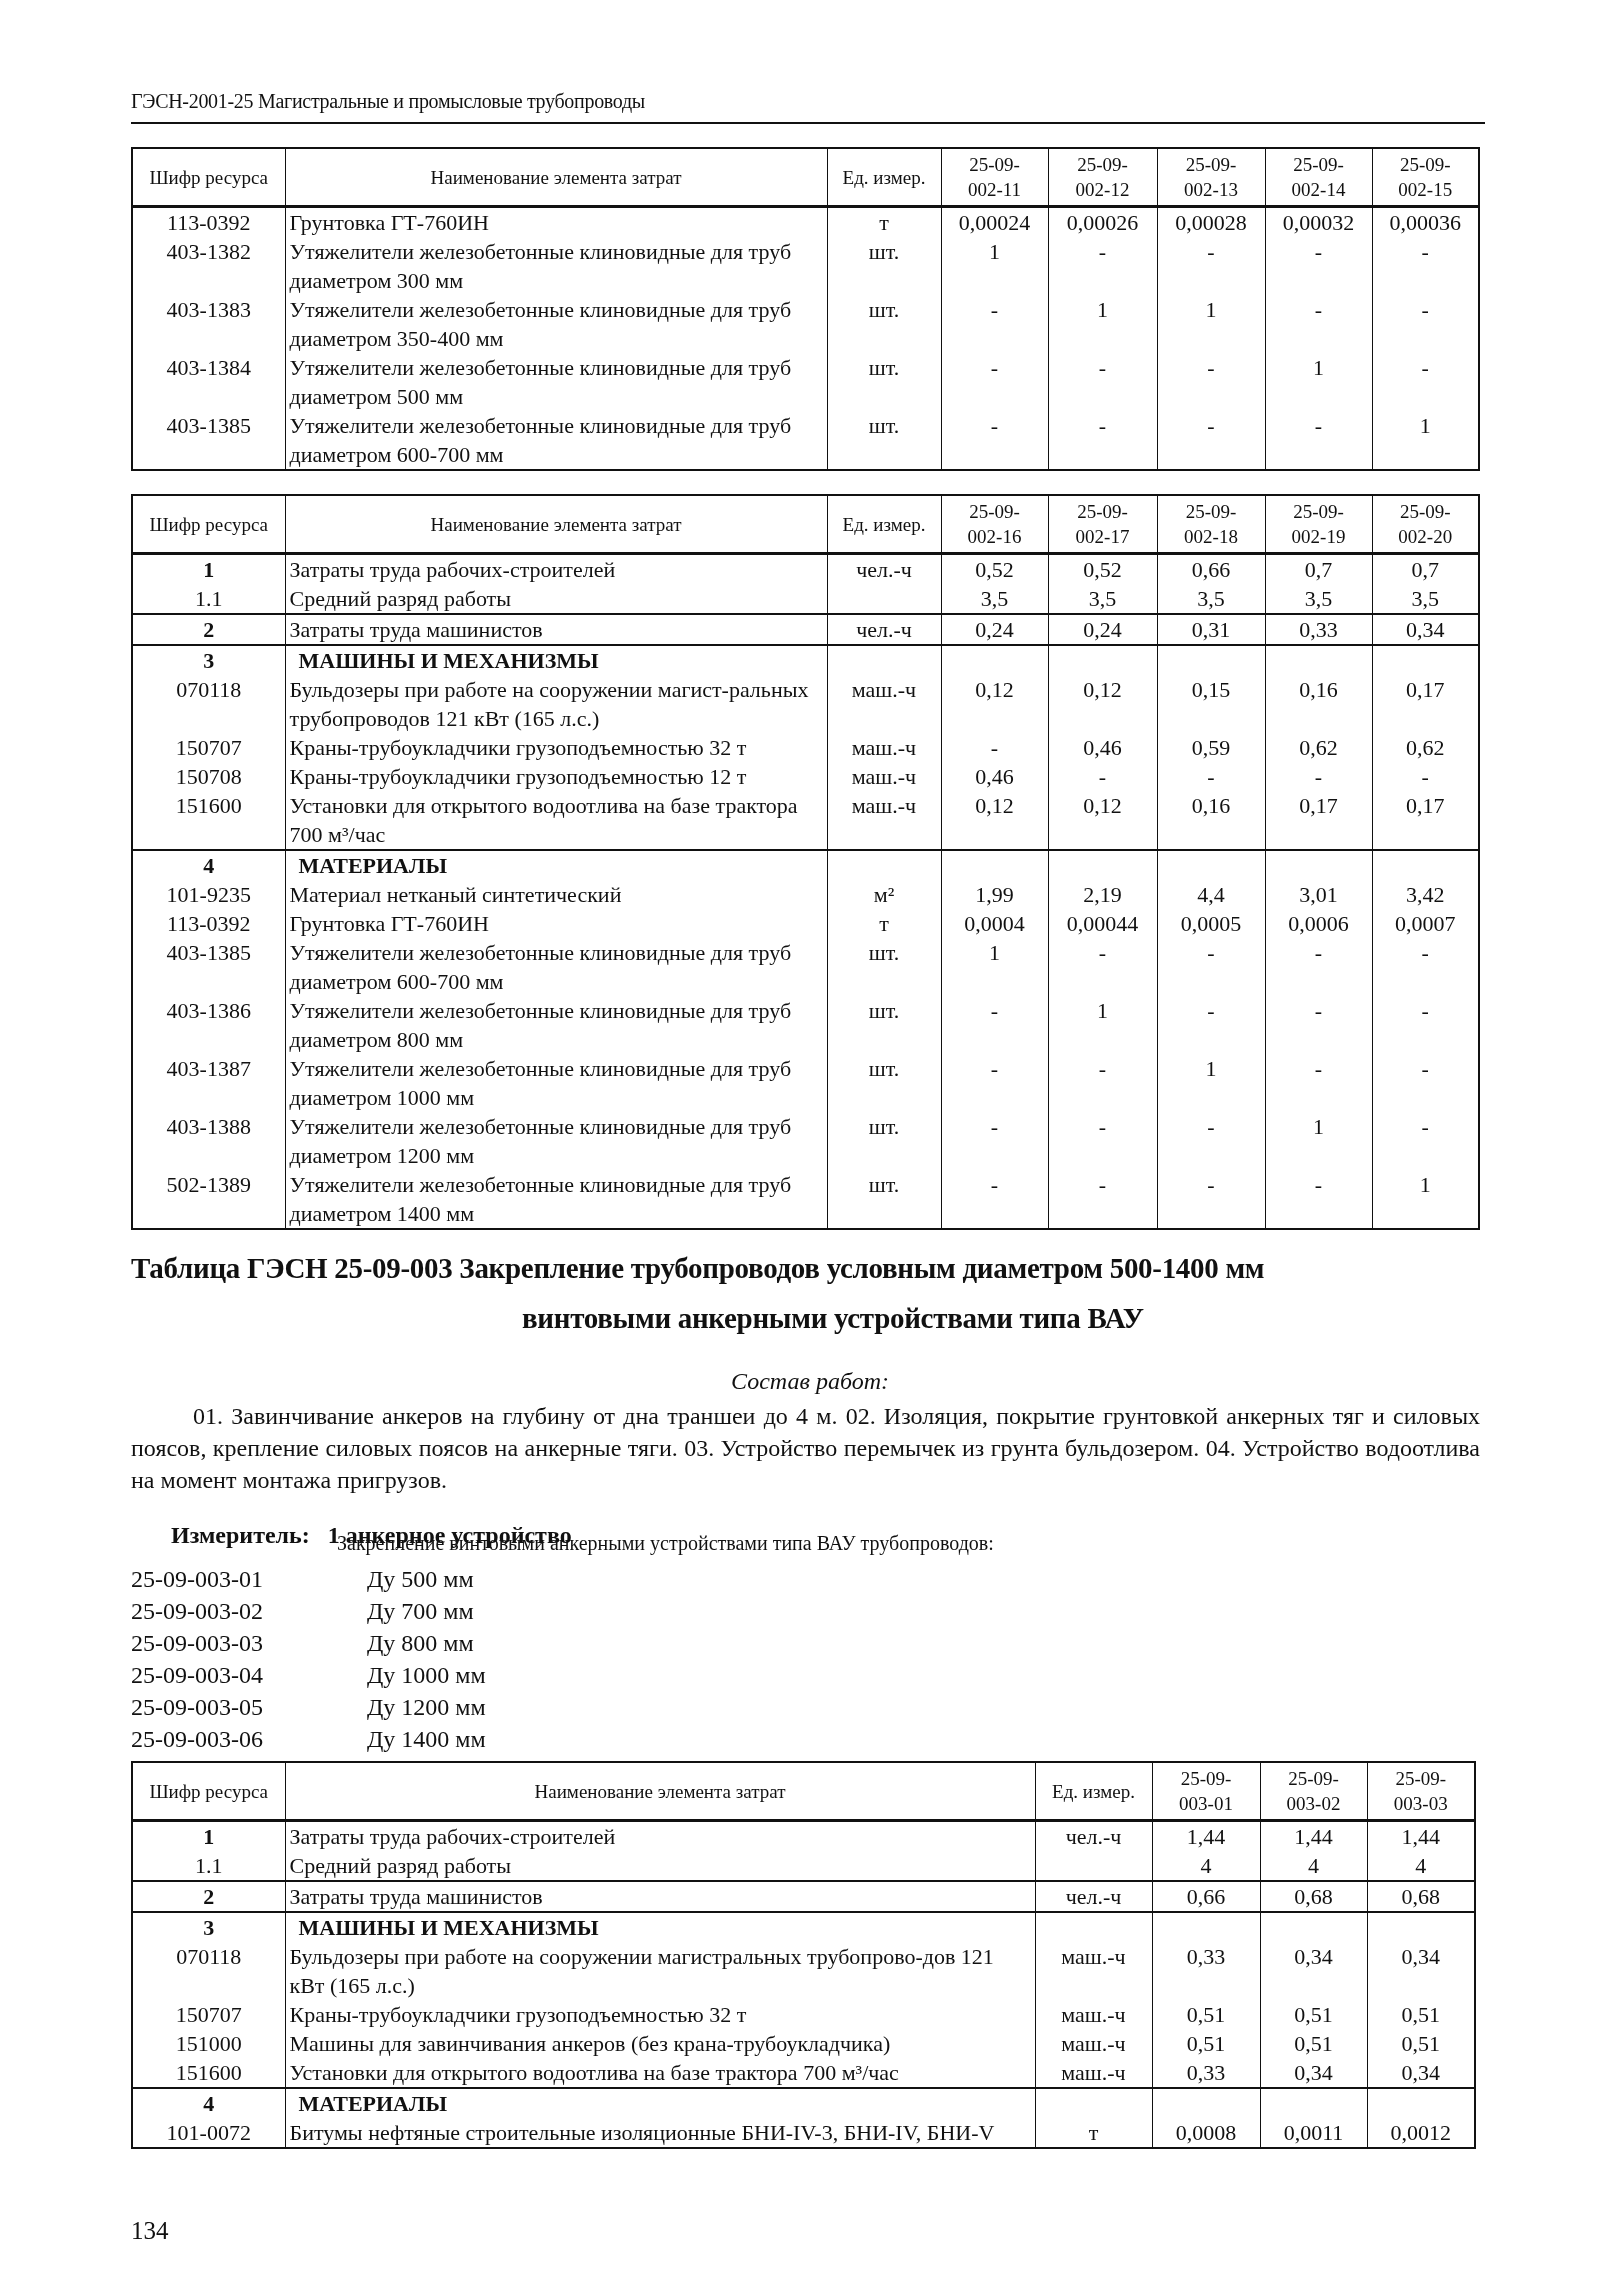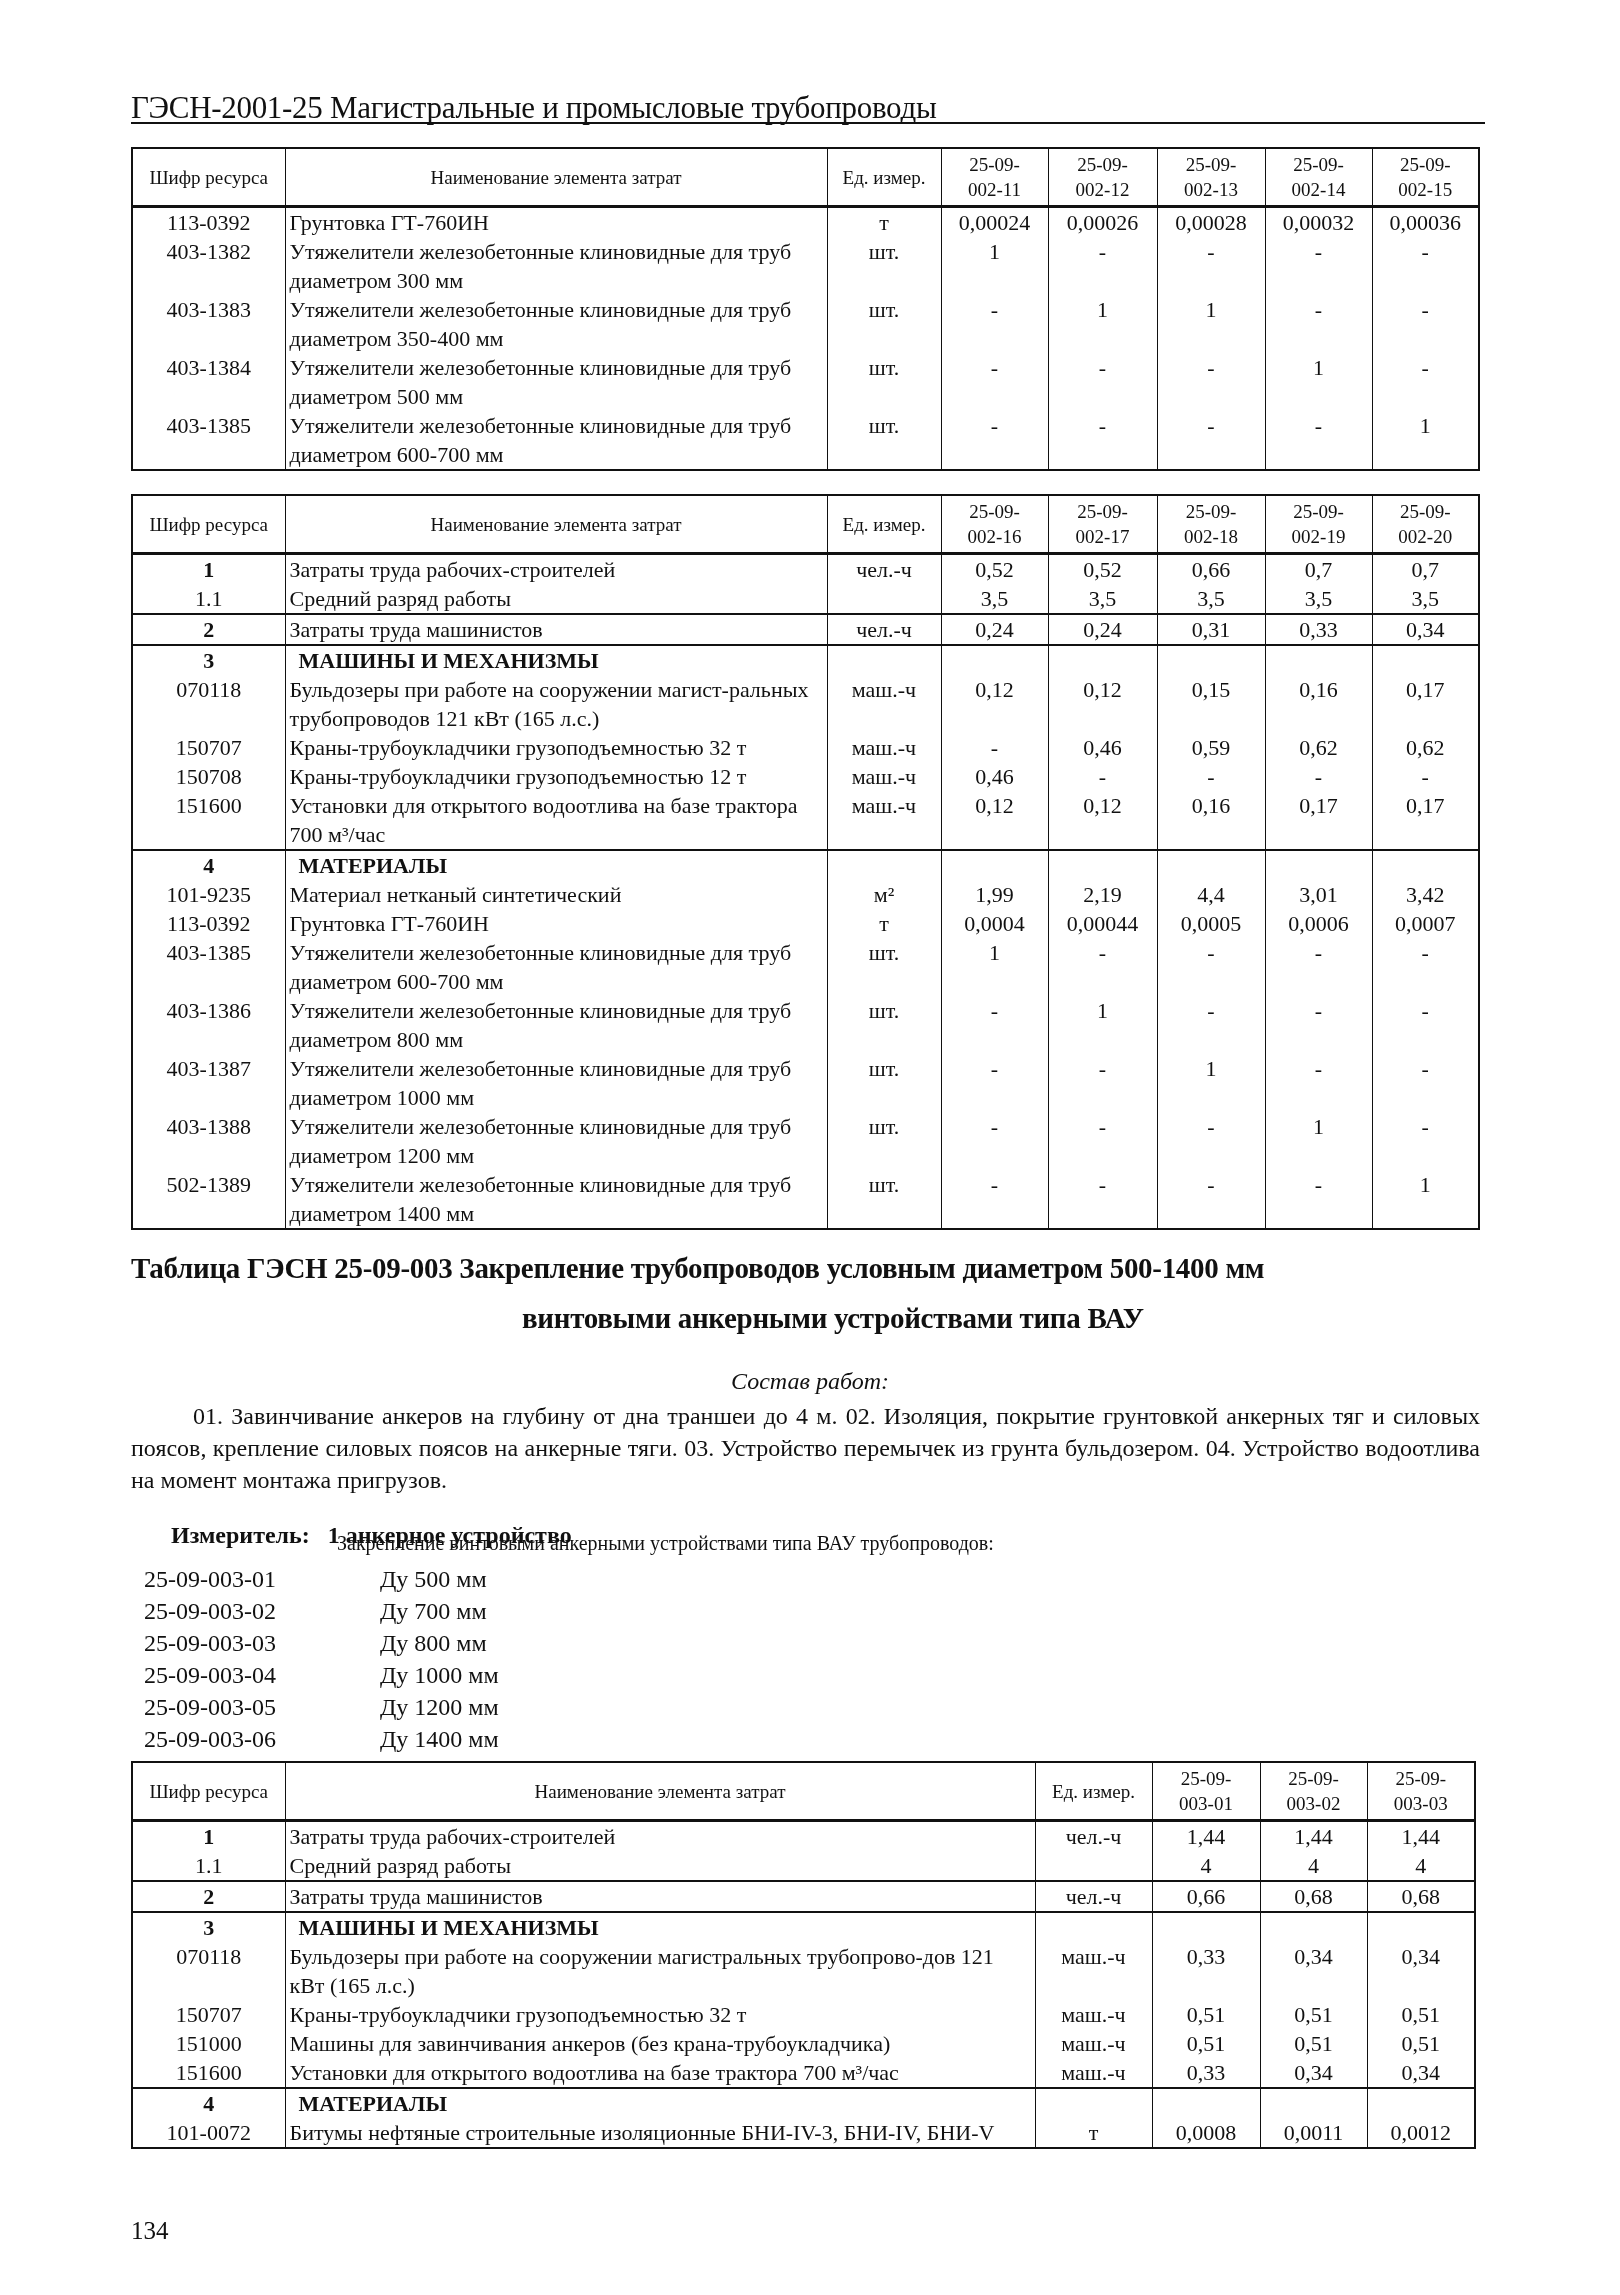--- a/index.html
+++ b/index.html
@@ -1,19 +1,19 @@
 <!DOCTYPE html>
 <html style="font-size:8px"><head>
 <meta charset="utf-8">
 <style>
   html, body { margin: 0; padding: 0; background: #ffffff; }
   body { width: 1620px; height: 2295px; position: relative; overflow: hidden;
          font-family: "Liberation Serif", "DejaVu Serif", serif; color: #111; }
   .abs { position: absolute; }
-  .run-head { left: 131px; top: 90px; font-size: 31px; letter-spacing: -0.3px; white-space: nowrap; }
+  .run-head { left: 131px; top: 90px; font-size: 20px; letter-spacing: -0.3px; white-space: nowrap; }
   .run-rule { left: 131px; top: 122px; width: 1354px; height: 2px; background: #111; }
 
   table.gt { position: absolute; border-collapse: collapse; table-layout: fixed; font-size: 22px; line-height: 29px; }
   table.gt td, table.gt th { border-left: 1.5px solid #111; border-right: 1.5px solid #111; padding: 0 4px; vertical-align: top; font-weight: normal; }
   table.gt { border: 2.5px solid #111; }
   table.gt thead th { border-bottom: 3px solid #111; vertical-align: middle; text-align: center; font-size: 19px; line-height: 25px; padding: 3px 2px; }
   table.gt tr.grp-end td { border-bottom: 2px solid #111; }
   td.code { text-align: center; }
   td.code.bold { font-weight: bold; }
   td.name { text-align: left; padding-left: 7px; }
@@ -21,21 +21,21 @@
   td.unit { text-align: center; }
   td.val { text-align: center; padding: 0 1px; }
 
   .title { left: 131px; width: 1354px; font-weight: bold; font-size: 29px; line-height: 50px; white-space: nowrap; letter-spacing: -0.3px; }
   .title .l2 { display: block; padding-left: 391px; }
   .subhead { left: 0; width: 1620px; top: 1368px; text-align: center; font-style: italic; font-size: 24px; }
   .para { left: 131px; width: 1349px; top: 1400px; font-size: 24px; line-height: 32px; text-align: justify; text-indent: 62px; }
   .measure { left: 171px; top: 1500px; font-size: 24px; font-weight: bold; white-space: nowrap; margin-top: 22px; }
   .measure span.v { margin-left: 18px; }
   .caption { left: 337px; top: 1532px; font-size: 20px; white-space: nowrap; }
-  .codes { left: 131px; top: 1563px; font-size: 24px; line-height: 32px; margin-left: 13px; }
+  .codes { left: 131px; top: 1563px; font-size: 24px; line-height: 32px; }
   .codes .row { display: flex; }
   .codes .c { width: 236px; }
   .pagenum { left: 131px; top: 2217px; font-size: 25px; }
 </style>
 </head>
 <body>
 
 <div class="abs run-head">ГЭСН-2001-25 Магистральные и промысловые трубопроводы</div>
 <div class="abs run-rule"></div>
 

